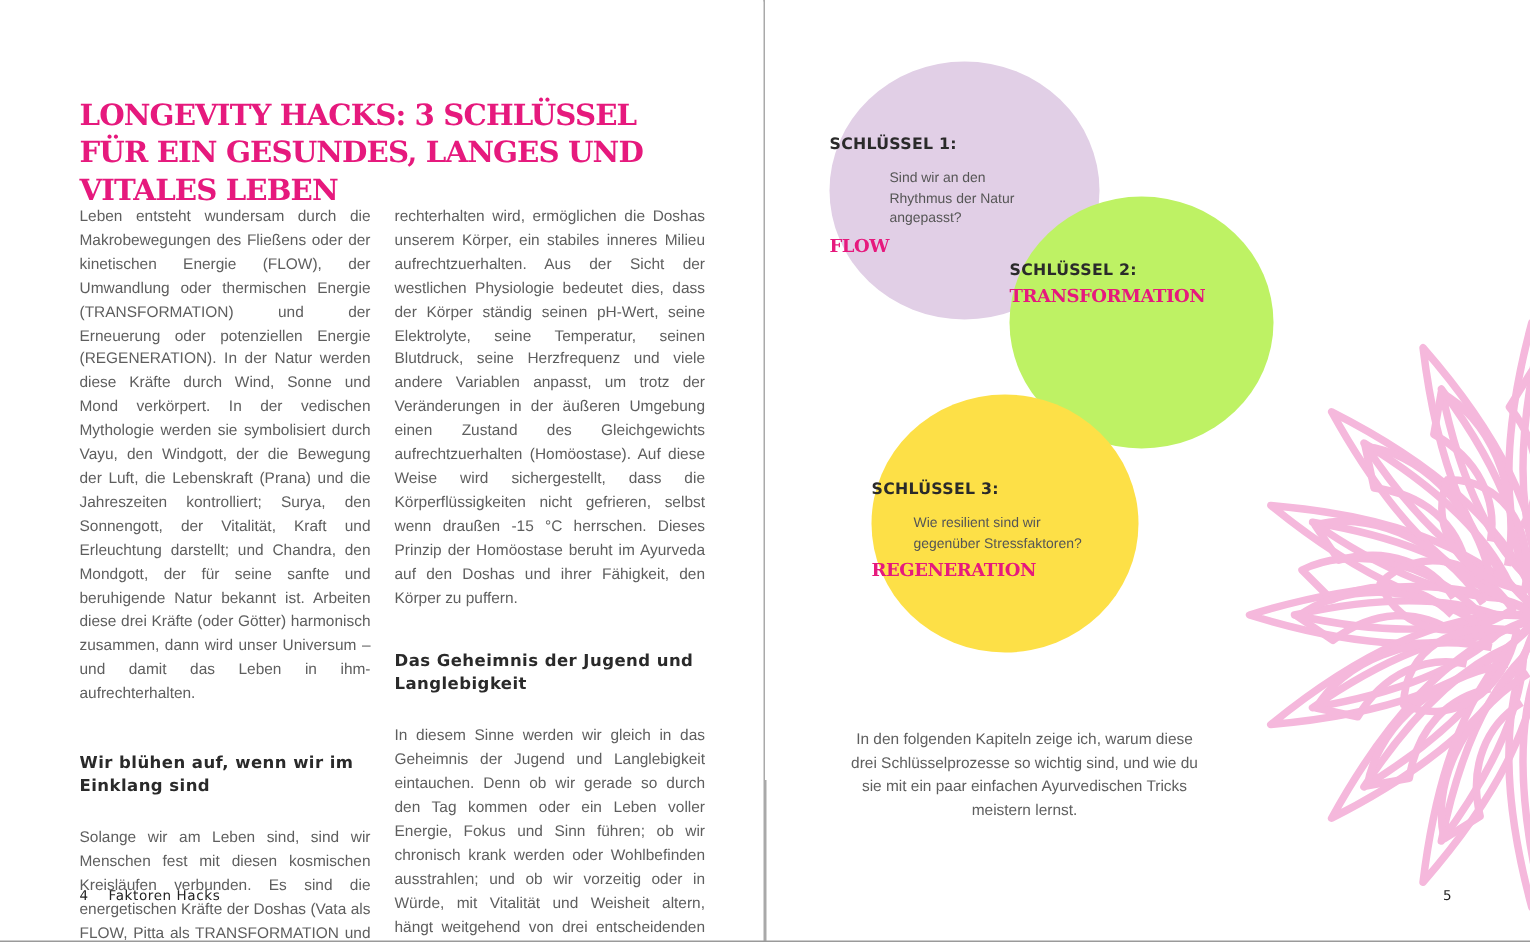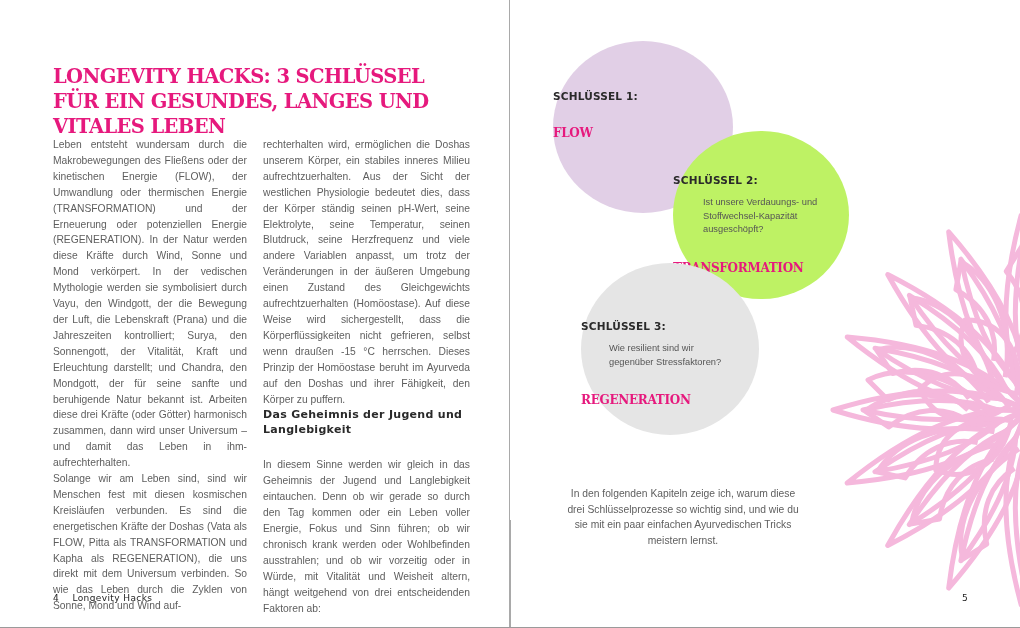--- a/index.html
+++ b/index.html
@@ -25,63 +25,64 @@
   .col { position: absolute; top: 137px; width: 194px; font-size: 10.3px; line-height: 15.9px; color: #5e5e5e; }
   .col-1 { left: 53px; }
   .col-2 { left: 263px; width: 207px; }
   .col p { margin: 0; text-align: justify; }
   .subhead {
     font-family: "DejaVu Sans", sans-serif; font-weight: bold;
     font-size: 11px; line-height: 15px; color: #2a2a2a; margin: 0;
     letter-spacing: 0.3px;
   }
   .col-1 .subhead { margin-top: 30px; margin-bottom: 20px; }
-  .col-2 .subhead { margin-bottom: 20px; }
+  .col-2 .subhead { margin-top: 26px; margin-bottom: 20px; }
 
   .footer-left { position: absolute; left: 53px; top: 593px; font-family: "DejaVu Sans", sans-serif; font-size: 9px; color: #222; letter-spacing: 0.4px; }
   .footer-left .num { margin-right: 10px; }
   .footer-right { position: absolute; left: 962px; top: 593px; font-family: "DejaVu Sans", sans-serif; font-size: 9px; color: #222; }
 
   .circle { position: absolute; border-radius: 50%; text-align: left; }
   .c1 { left: 553px; top: 41px; width: 180px; height: 172px; background: #e1cfe6; }
   .c2 { left: 673px; top: 131px; width: 176px; height: 168px; background: #bef264; }
-  .c3 { left: 581px; top: 263px; width: 178px; height: 172px; background: #e5e5e5; }
+  .c3 { left: 581px; top: 263px; width: 178px; height: 172px; background: #fde047; }
   .key-title { font-family: "DejaVu Sans", sans-serif; font-weight: bold; font-size: 10.5px; color: #2a2a2a; letter-spacing: 0.2px; }
   .key-q { font-size: 9.3px; line-height: 13.5px; color: #555; margin-top: 10px; }
-  .key-word { font-family: "DejaVu Serif", serif; font-weight: bold; font-size: 12px; color: #e6197d; margin-top: 24px; letter-spacing: -0.3px; }
+  .key-word { font-family: "DejaVu Serif", serif; font-weight: bold; font-size: 12px; color: #e6197d; margin-top: 4px; letter-spacing: -0.3px; }
   .c1 .inner { position: absolute; left: 0; right: 0; top: 49px; }
   .c2 .inner { position: absolute; left: 0; right: 0; top: 43px; }
   .c3 .inner { position: absolute; left: 0; right: 0; top: 57px; }
 
   .conclusion { position: absolute; left: 563px; top: 486px; width: 240px; font-size: 10.3px; line-height: 15.6px; color: #5e5e5e; margin: 0; text-align: center; }
 
   .mandala { position: absolute; left: 818px; top: 195px; width: 220px; height: 420px; }
 </style>
 </head>
 <body>
 
 <div class="frame-top"></div>
 
 <div class="page page-left">
   <h1 class="title">LONGEVITY HACKS: 3 SCHLÜSSEL FÜR EIN GESUNDES, LANGES UND VITALES LEBEN</h1>
 
   <div class="col col-1">
     <p>Leben entsteht wundersam durch die Makrobewegungen des Fließens oder der kinetischen Energie (FLOW), der Umwandlung oder thermischen Energie (TRANSFORMATION) und der Erneuerung oder potenziellen Energie (REGENERATION). In der Natur werden diese Kräfte durch Wind, Sonne und Mond verkörpert. In der vedischen Mythologie werden sie symbolisiert durch Vayu, den Windgott, der die Bewegung der Luft, die Lebenskraft (Prana) und die Jahreszeiten kontrolliert; Surya, den Sonnengott, der Vitalität, Kraft und Erleuchtung darstellt; und Chandra, den Mondgott, der für seine sanfte und beruhigende Natur bekannt ist. Arbeiten diese drei Kräfte (oder Götter) harmonisch zusammen, dann wird unser Universum – und damit das Leben in ihm- aufrechterhalten.</p>
+    <h2 class="subhead">Wir blühen auf, wenn wir im Einklang sind</h2>
     <p>Solange wir am Leben sind, sind wir Menschen fest mit diesen kosmischen Kreisläufen verbunden. Es sind die energetischen Kräfte der Doshas (Vata als FLOW, Pitta als TRANSFORMATION und Kapha als REGENERATION), die uns direkt mit dem Universum verbinden. So wie das Leben durch die Zyklen von Sonne, Mond und Wind auf-</p>
   </div>
 
   <div class="col col-2">
     <p>rechterhalten wird, ermöglichen die Doshas unserem Körper, ein stabiles inneres Milieu aufrechtzuerhalten. Aus der Sicht der westlichen Physiologie bedeutet dies, dass der Körper ständig seinen pH-Wert, seine Elektrolyte, seine Temperatur, seinen Blutdruck, seine Herzfrequenz und viele andere Variablen anpasst, um trotz der Veränderungen in der äußeren Umgebung einen Zustand des Gleichgewichts aufrechtzuerhalten (Homöostase). Auf diese Weise wird sichergestellt, dass die Körperflüssigkeiten nicht gefrieren, selbst wenn draußen -15 °C herrschen. Dieses Prinzip der Homöostase beruht im Ayurveda auf den Doshas und ihrer Fähigkeit, den Körper zu puffern.</p>
     <h2 class="subhead">Das Geheimnis der Jugend und Langlebigkeit</h2>
     <p>In diesem Sinne werden wir gleich in das Geheimnis der Jugend und Langlebigkeit eintauchen. Denn ob wir gerade so durch den Tag kommen oder ein Leben voller Energie, Fokus und Sinn führen; ob wir chronisch krank werden oder Wohlbefinden ausstrahlen; und ob wir vorzeitig oder in Würde, mit Vitalität und Weisheit altern, hängt weitgehend von drei entscheidenden Faktoren ab:</p>
   </div>
 
   <div class="footer-left">
     <span class="num">4</span>
-    <span>Longevity Hacks</span>
+    <span>Faktoren Hacks</span>
   </div>
 </div>
 
 <div class="gutter"></div>
 
 <div class="page page-right"></div>
 
 <svg class="mandala" viewBox="0 0 220 420" fill="none" stroke="#f5b8dc" stroke-width="5" stroke-linejoin="round">
   <g transform="translate(210,215)">
     <g id="ring1">
@@ -109,28 +110,28 @@
     <use href="#ring2" transform="rotate(-77)"></use>
     <path d="M-20,0 C-50,-30 -90,-30 -110,0 C-90,30 -50,30 -20,0 Z" transform="rotate(11)"></path>
     <path d="M-20,0 C-50,-30 -90,-30 -110,0 C-90,30 -50,30 -20,0 Z" transform="rotate(-33)"></path>
     <path d="M-20,0 C-50,-30 -90,-30 -110,0 C-90,30 -50,30 -20,0 Z" transform="rotate(55)"></path>
   </g>
 </svg>
 
 <div class="circle c1">
   <div class="inner">
     <div class="key-title">SCHLÜSSEL 1:</div>
+    <div class="key-q" style="padding:0 40px;">Sind wir an den Rhythmus der Natur angepasst?</div>
     <div class="key-word">FLOW</div>
   </div>
 </div>
 
 <div class="circle c2">
   <div class="inner">
     <div class="key-title">SCHLÜSSEL 2:</div>
-    <div class="key-q" style="padding:0 30px;">Ist unsere Verdauungs- und Stoffwechsel-Kapazität ausgeschöpft?</div>
     <div class="key-word">TRANSFORMATION</div>
   </div>
 </div>
 
 <div class="circle c3">
   <div class="inner">
     <div class="key-title">SCHLÜSSEL 3:</div>
     <div class="key-q" style="padding:0 28px;">Wie resilient sind wir gegenüber Stressfaktoren?</div>
     <div class="key-word">REGENERATION</div>
   </div>

